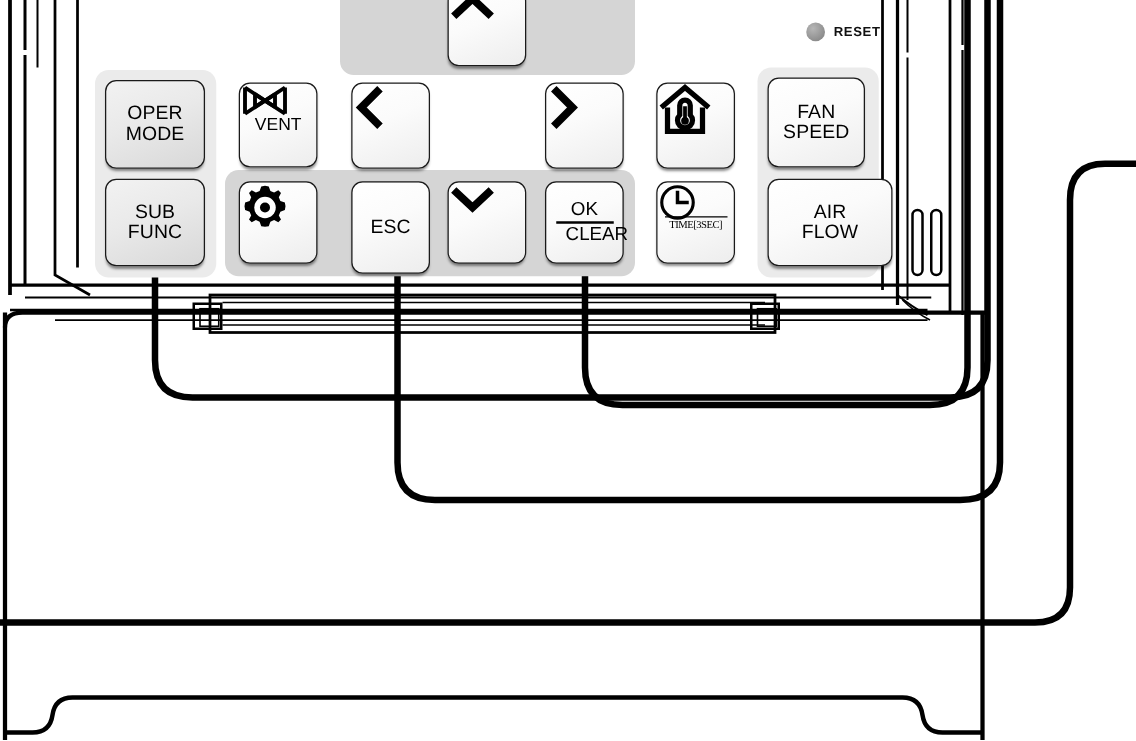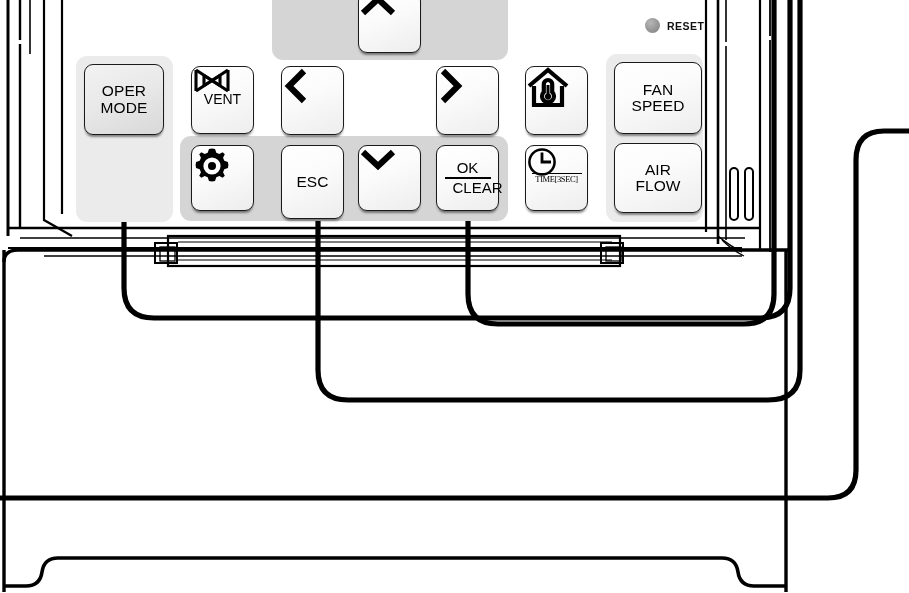--- a/index.html
+++ b/index.html
@@ -116,20 +116,24 @@
   <div id="reset-group" style="left:645px; top:18px;">
     <div id="reset-dot"></div>
     <div id="reset-label">RESET</div>
   </div>
 
   <div class="btn shaded" style="left:84px; top:64px; width:80px; height:71px;">
     <span class="lbl">OPER</span>
     <span class="lbl">MODE</span>
   </div>
 
+  <div class="btn shaded" style="left:84px; top:143px; width:80px; height:70px;">
+    <span class="lbl">SUB</span>
+    <span class="lbl">FUNC</span>
+  </div>
 
   <div class="btn" style="left:191px; top:66px; width:63px; height:68px;">
     <div class="ventwrap">
       <span class="glyph">
         <svg width="40" height="27" viewBox="0 0 40 27" fill="none" stroke="#000" stroke-width="3.1" stroke-linejoin="miter">
           <path d="M4 3 L20 13.5 L36 3"></path>
           <path d="M4 24 L20 13.5 L36 24"></path>
           <path d="M4 3 L4 24"></path>
           <path d="M36 3 L36 24"></path>
           <path d="M12 8.5 L12 18.5"></path>
@@ -222,23 +226,23 @@
         <svg width="32" height="32" viewBox="0 0 32 32" fill="none" stroke="#000" stroke-width="2.5" stroke-linecap="butt">
           <circle cx="16" cy="16" r="12.6"></circle>
           <path d="M16 6.5 L16 16 L25 16" stroke-width="2.8"></path>
         </svg>
       </span>
       <span class="rule"></span>
       <span class="cap">TIME[3SEC]</span>
     </div>
   </div>
 
-  <div class="btn" style="left:614px; top:62px; width:88px; height:72px;">
+  <div class="btn" style="left:614px; top:62px; width:78px; height:72px;">
     <span class="lbl">FAN</span>
     <span class="lbl">SPEED</span>
   </div>
 
-  <div class="btn" style="left:614px; top:143px; width:88px; height:70px;">
+  <div class="btn" style="left:614px; top:143px; width:100px; height:70px;">
     <span class="lbl">AIR</span>
     <span class="lbl">FLOW</span>
   </div>
 
 </div>
 
 </body></html>

